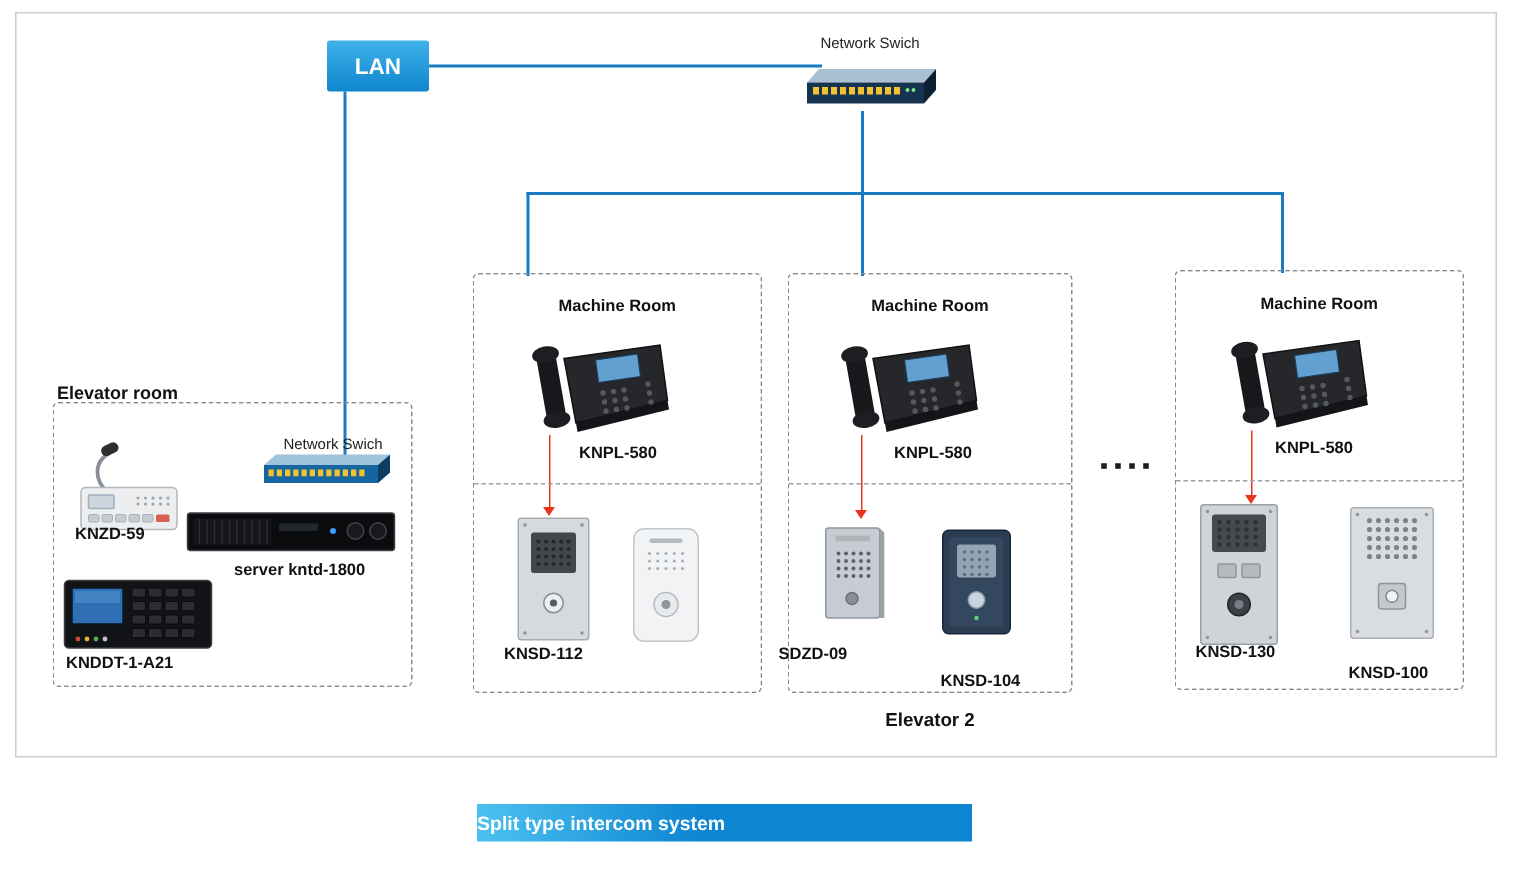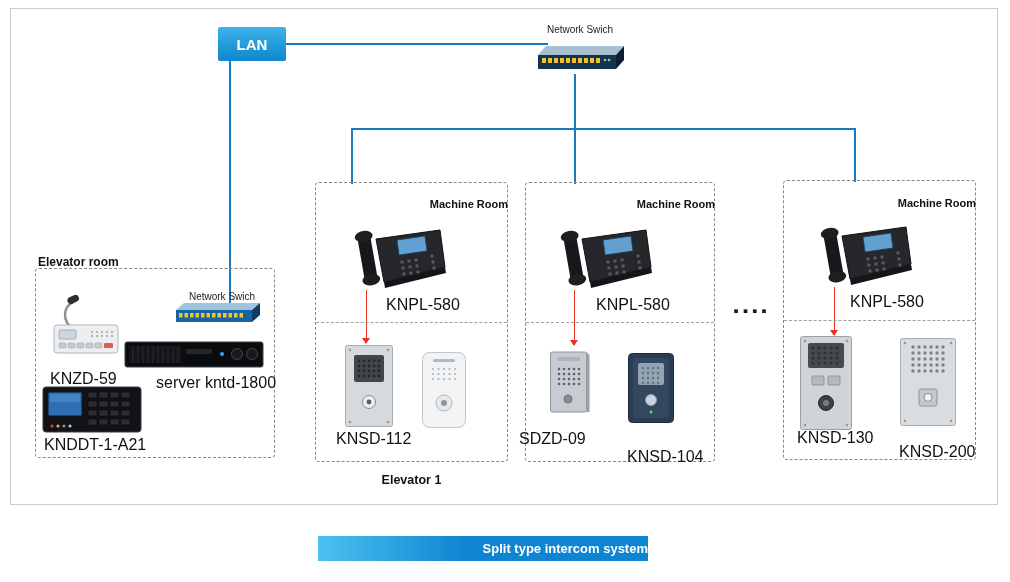--- a/index.html
+++ b/index.html
@@ -5,33 +5,33 @@
   *{box-sizing:border-box;margin:0;padding:0}
   html,body{background:#fff}
   body{font-family:"Liberation Sans",sans-serif;color:#111}
   .stage{position:relative;width:1010px;height:582px;background:#fff;overflow:hidden}
   .abs{position:absolute}
   .outer-border{left:10px;top:8px;width:988px;height:497px;border:1px solid #c9ccd0}
   .hline{height:2px;background:#1a7ac2}
   .vline{width:2px;background:#1a7ac2}
   .lan{left:218px;top:27px;width:68px;height:34px;background:linear-gradient(180deg,#3fb2e9,#0f86ce);
        color:#fff;font-weight:bold;font-size:15px;display:flex;align-items:center;justify-content:center;border-radius:2px}
-  .lbl{font-size:16px;font-weight:normal;white-space:nowrap}
+  .lbl{font-size:11px;font-weight:bold;white-space:nowrap}
   .small{font-size:10px;font-weight:normal;color:#222;white-space:nowrap}
   .dashed-box{border:1px dashed #85898d;border-radius:4px}
-  .room-title{font-size:11px;font-weight:bold;text-align:right}
+  .room-title{font-size:11px;font-weight:bold;text-align:center}
   .sec-title{font-size:12px;font-weight:bold}
   .sep{border-top:1px dashed #9aa0a5;height:0}
   .red-arrow{width:9px}
   .ra-line{position:absolute;left:3.75px;top:0;width:1.5px;height:calc(100% - 6px);background:#e8341c}
   .ra-head{position:absolute;left:0;bottom:0;width:0;height:0;
            border-left:4.5px solid transparent;border-right:4.5px solid transparent;border-top:6px solid #e8341c}
   .elev{font-size:12.5px;font-weight:bold;text-align:center}
   .banner{left:318px;top:536px;width:330px;height:25px;background:linear-gradient(90deg,#4cc1f0,#0d85d1 45%);
-          color:#fff;font-weight:bold;font-size:13px;display:flex;align-items:center;justify-content:flex-end}
+          color:#fff;font-weight:bold;font-size:13px;display:flex;align-items:center;justify-content:flex-start}
   .dots{font-size:15px;font-weight:bold;letter-spacing:4px;text-align:center;color:#1c1c1c}
 </style>
 </head>
 <body>
 
 <div class="stage">
 
   <div class="abs outer-border"></div>
 
   <div class="abs hline" style="left:286px;top:43px;width:262px"></div>
@@ -116,21 +116,21 @@
       <g fill="#c6ccd1" stroke="#a7adb3" stroke-width="0.6">
         <rect x="9" y="49" width="7" height="5" rx="1"></rect>
           <rect x="18" y="49" width="7" height="5" rx="1"></rect>
         <rect x="27" y="49" width="7" height="5" rx="1"></rect>
           <rect x="36" y="49" width="7" height="5" rx="1"></rect>
         <rect x="45" y="49" width="7" height="5" rx="1"></rect>
       </g>
       <rect x="54" y="49" width="9" height="5" rx="1" fill="#d7604f"></rect>
     </svg>
   </div>
-  <div class="abs lbl" style="left:50px;top:370px">KNZD-59</div>
+  <div class="abs lbl" style="left:50px;top:350px">KNZD-59</div>
 
   <div class="abs" style="left:124px;top:336px">
     <svg viewBox="0 0 140 36" width="140" height="36">
       <rect x="1" y="6" width="138" height="25" rx="2" fill="#0b0c0e" stroke="#3c4046"></rect>
       <rect x="5" y="10" width="52" height="17" fill="#131518"></rect>
       <g stroke="#2a2d32" stroke-width="1">
         <line x1="9" y1="10" x2="9" y2="27"></line>
           <line x1="14" y1="10" x2="14" y2="27"></line>
           <line x1="19" y1="10" x2="19" y2="27"></line>
         <line x1="24" y1="10" x2="24" y2="27"></line>
@@ -268,21 +268,20 @@
           <circle cx="17.5" cy="28" r="1"></circle>
           <circle cx="23" cy="28" r="1"></circle>
           <circle cx="28.5" cy="28" r="1"></circle>
           <circle cx="34" cy="28" r="1"></circle>
       </g>
       <circle cx="23" cy="52" r="8" fill="#e8eaec" stroke="#b4bac0"></circle>
       <circle cx="23" cy="52" r="3" fill="#8f969c"></circle>
     </svg>
   </div>
   <div class="abs lbl" style="left:336px;top:430px">KNSD-112</div>
-  <div class="abs elev" style="left:315px;top:473px;width:193px">Elevator 1</div>
 
   <div class="abs dashed-box" style="left:525px;top:182px;width:190px;height:280px"></div>
   <div class="abs room-title" style="left:525px;top:198px;width:190px">Machine Room</div>
   <div class="abs" style="left:558px;top:222px">
     <svg viewBox="0 0 95 70" width="95" height="70">
       <polygon points="24,17 88,8 93,45 32,60" fill="#26272b" stroke="#101114"></polygon>
       <polygon points="32,60 93,45 94,51 33,66" fill="#141518"></polygon>
       <polygon points="45,18 73,14 75,29 47,33" fill="#63a0d2" stroke="#1d3c56" stroke-width="0.8"></polygon>
       <g fill="#55585e">
         <circle cx="50" cy="40" r="1.8"></circle>
@@ -364,20 +363,21 @@
           <circle cx="21" cy="31" r="1.2"></circle>
           <circle cx="26" cy="31" r="1.2"></circle>
           <circle cx="31" cy="31" r="1.2"></circle>
       </g>
       <circle cx="24" cy="48" r="5.5" fill="#c9d4de" stroke="#8ea0b1"></circle>
       <circle cx="24" cy="60" r="1.5" fill="#63d07e"></circle>
     </svg>
   </div>
   <div class="abs lbl" style="left:519px;top:430px">SDZD-09</div>
   <div class="abs lbl" style="left:627px;top:448px">KNSD-104</div>
+  <div class="abs elev" style="left:525px;top:473px;width:190px">Elevator 2</div>
 
   <div class="abs dots" style="left:722px;top:302px;width:60px">▪▪▪▪</div>
 
   <div class="abs dashed-box" style="left:783px;top:180px;width:193px;height:280px"></div>
   <div class="abs room-title" style="left:783px;top:197px;width:193px">Machine Room</div>
   <div class="abs" style="left:818px;top:219px">
     <svg viewBox="0 0 95 70" width="95" height="70">
       <polygon points="24,17 88,8 93,45 32,60" fill="#26272b" stroke="#101114"></polygon>
       <polygon points="32,60 93,45 94,51 33,66" fill="#141518"></polygon>
       <polygon points="45,18 73,14 75,29 47,33" fill="#63a0d2" stroke="#1d3c56" stroke-width="0.8"></polygon>
@@ -482,19 +482,19 @@
           <circle cx="26" cy="34" r="1.7"></circle>
           <circle cx="32" cy="34" r="1.7"></circle>
           <circle cx="38" cy="34" r="1.7"></circle>
           <circle cx="44" cy="34" r="1.7"></circle>
       </g>
       <rect x="20" y="52" width="18" height="17" rx="2" fill="#c3c8cc" stroke="#8f959a"></rect>
       <circle cx="29" cy="60.5" r="4" fill="#f2f3f4" stroke="#84898e"></circle>
     </svg>
   </div>
   <div class="abs lbl" style="left:797px;top:429px">KNSD-130</div>
-  <div class="abs lbl" style="left:899px;top:443px">KNSD-200</div>
+  <div class="abs lbl" style="left:899px;top:443px">KNSD-100</div>
 
   <div class="abs banner">
     <span>Split type intercom system</span>
   </div>
 
 </div>
 
 </body></html>

